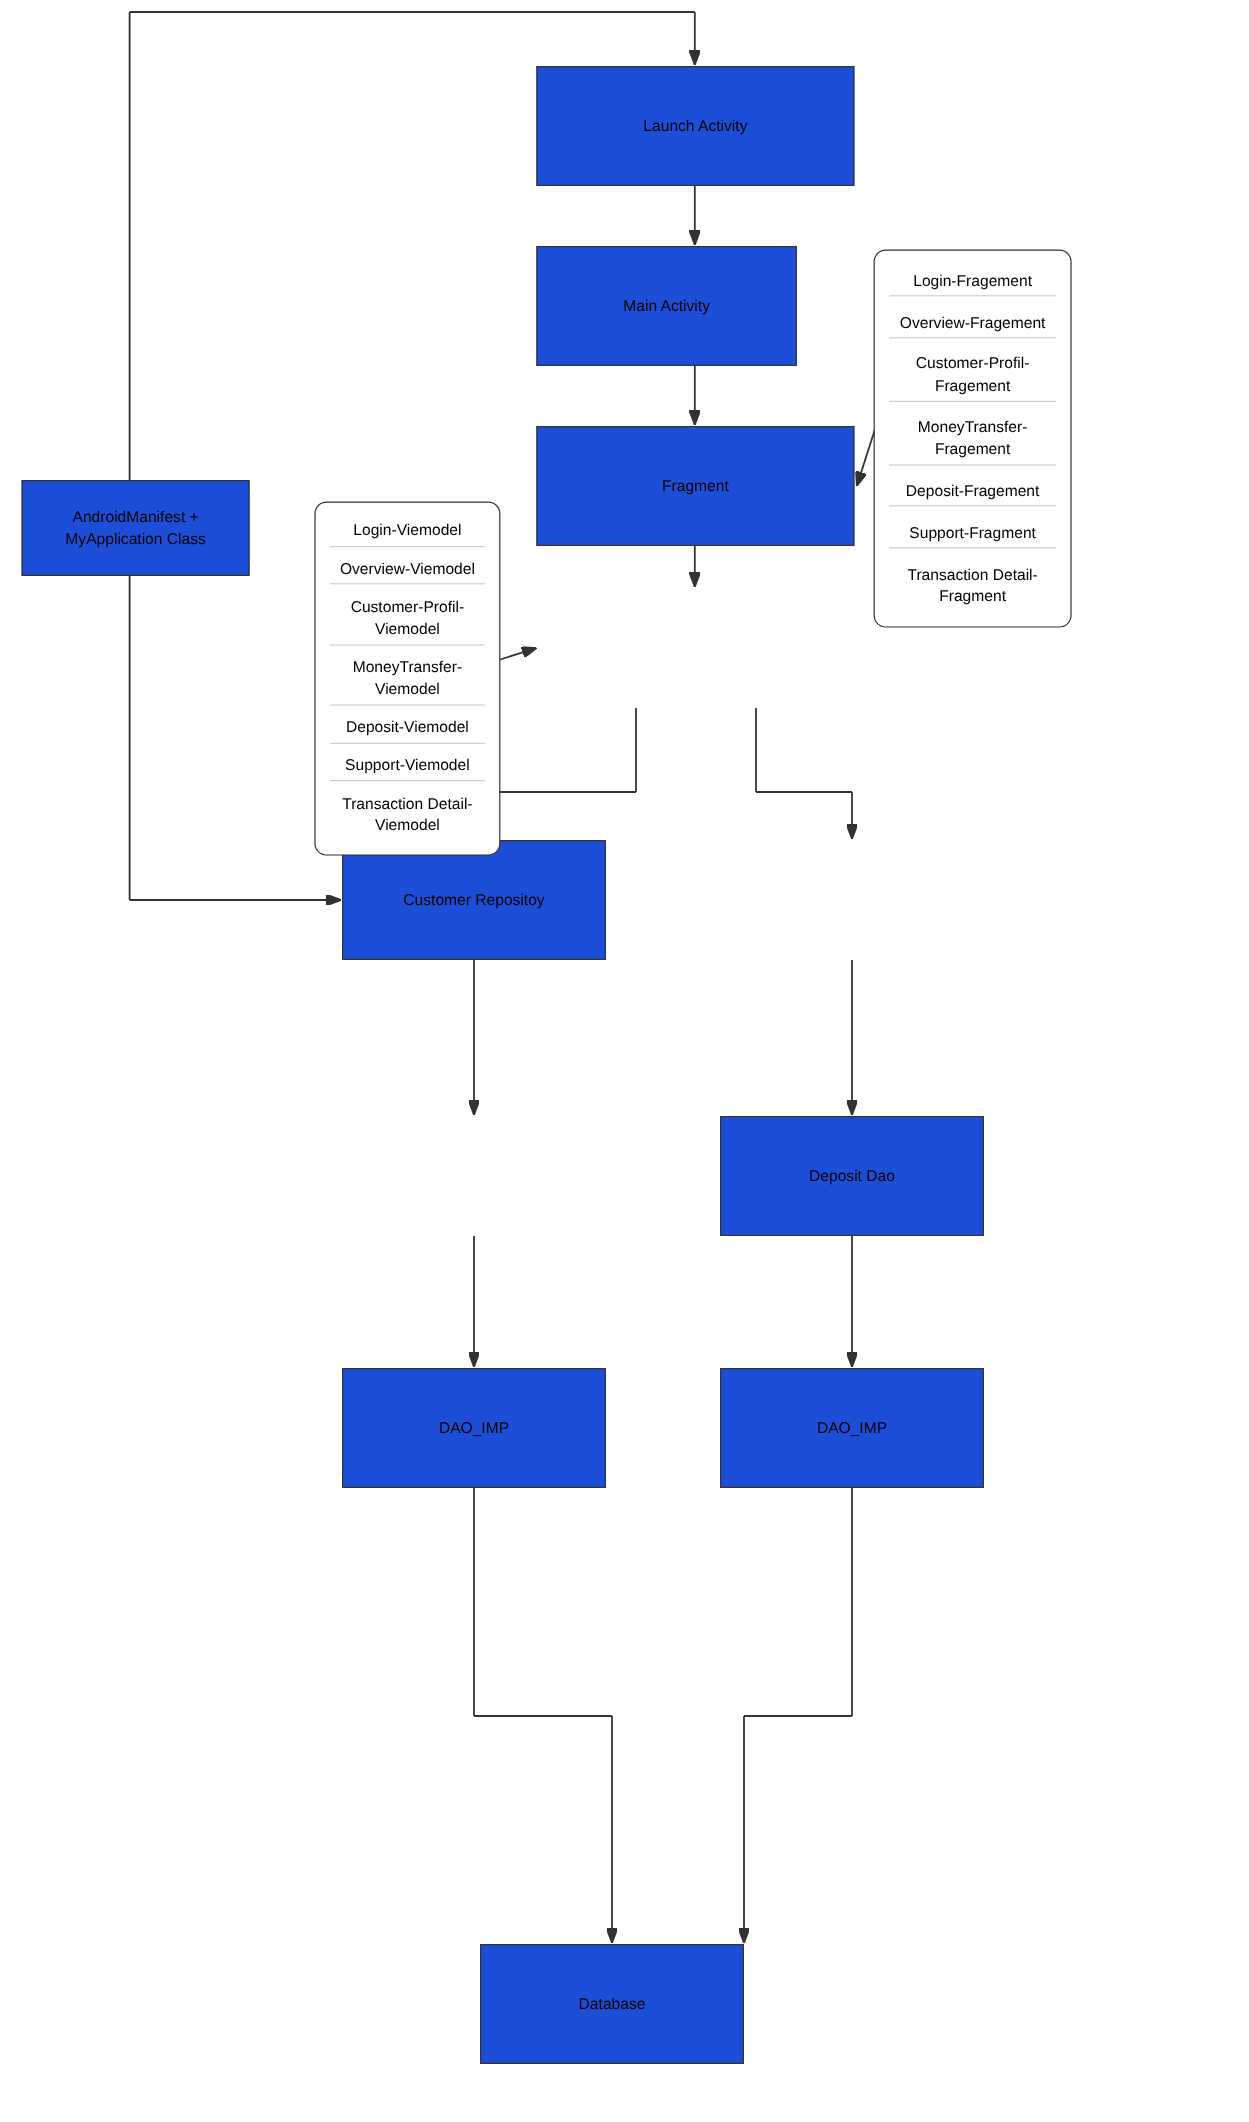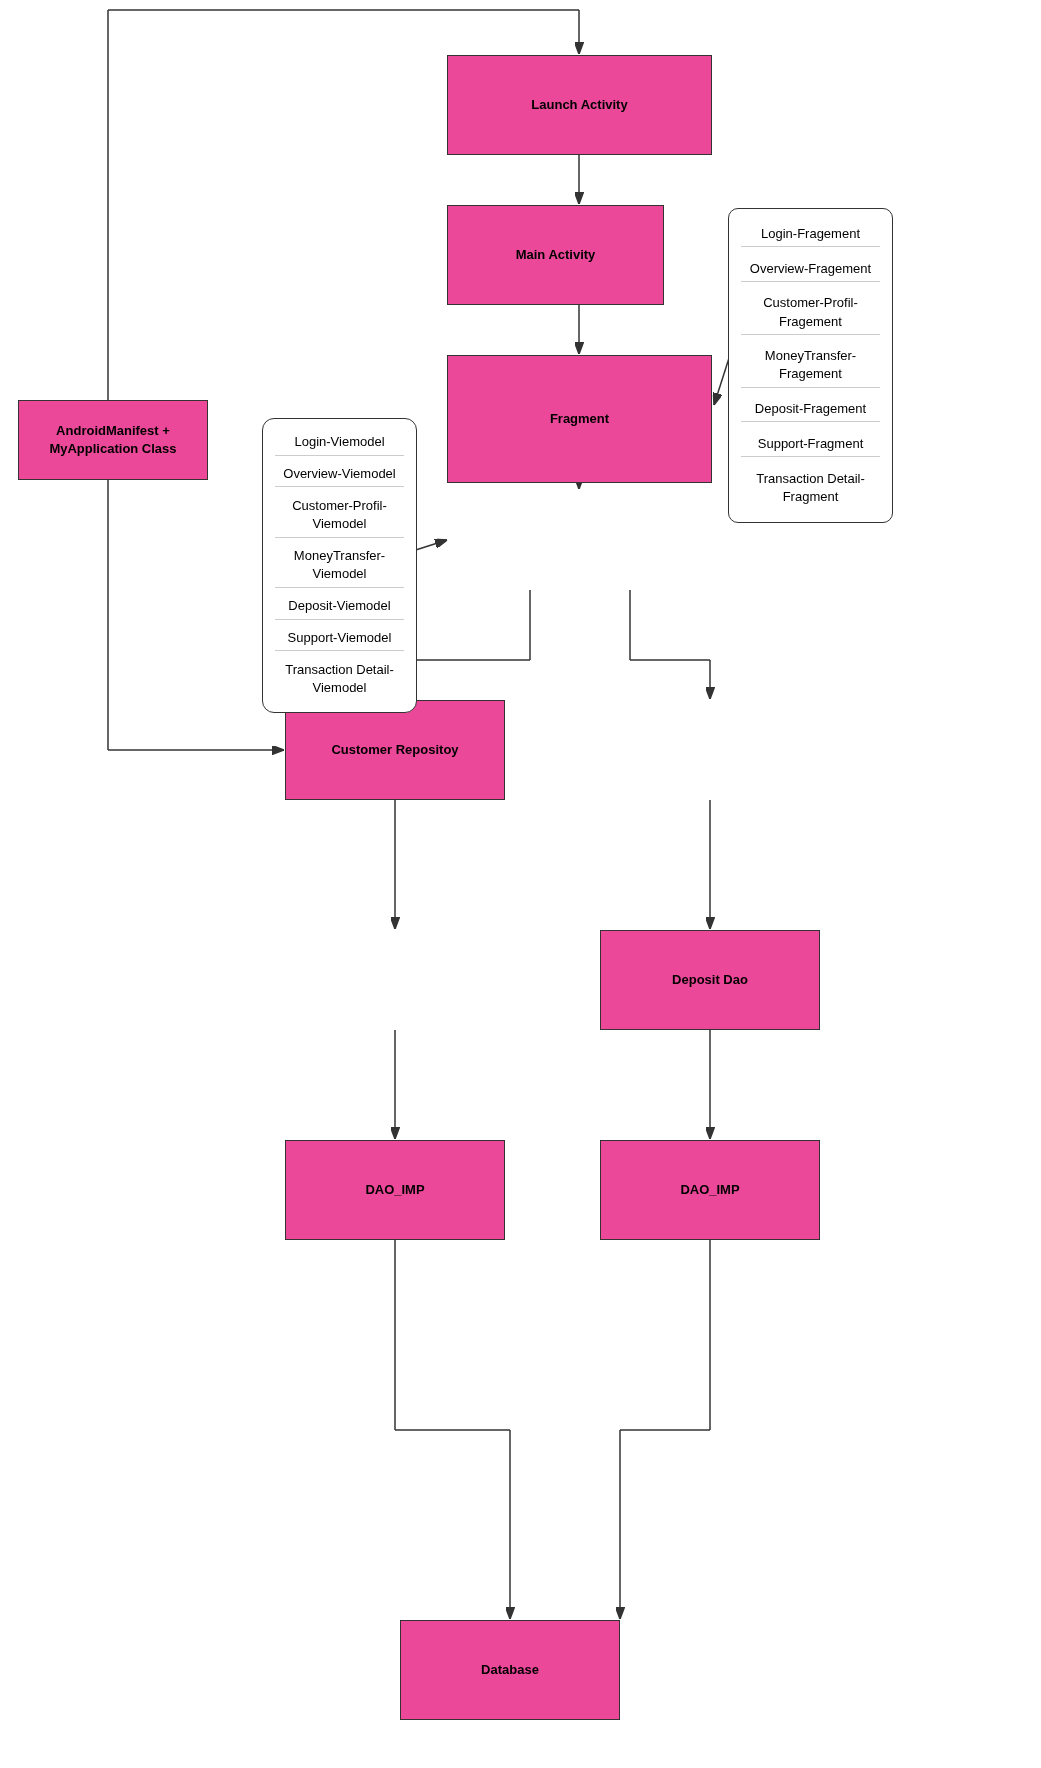--- a/index.html
+++ b/index.html
@@ -13,28 +13,27 @@
       overflow-x: hidden;
     }
     .diagram-container {
       position: relative;
       width: 1041px;
       height: 1768px;
     }
     .box {
       position: absolute;
       border: 1px solid #333;
-      background: #ec4899;
+      background: #1d4ed8;
       display: flex;
       align-items: center;
       justify-content: center;
       text-align: center;
       padding: 8px;
       line-height: 1.4;
-      font-weight: bold;
     }
     .box-rounded {
       position: absolute;
       border: 1px solid #333;
       border-radius: 10px;
       background: #fff;
       display: flex;
       align-items: center;
       justify-content: center;
       text-align: center;
@@ -115,21 +114,21 @@
   </svg>
 
   <div class="box" style="left:447px; top:55px; width:265px; height:100px;">
     <span>Launch Activity</span>
   </div>
 
   <div class="box" style="left:447px; top:205px; width:217px; height:100px;">
     <span>Main Activity</span>
   </div>
 
-  <div class="box" style="left:447px; top:355px; width:265px; height:128px;">
+  <div class="box" style="left:447px; top:355px; width:265px; height:100px;">
     <span>Fragment</span>
   </div>
 
 
   <div class="box" style="left:285px; top:700px; width:220px; height:100px;">
     <span>Customer Repositoy</span>
   </div>
 
 
 
@@ -146,21 +145,21 @@
   </div>
 
   <div class="box" style="left:400px; top:1620px; width:220px; height:100px;">
     <span>Database</span>
   </div>
 
   <div class="box" style="left:18px; top:400px; width:190px; height:80px;">
     <span>AndroidManifest + MyApplication Class</span>
   </div>
 
-  <div class="box-rounded" style="left:262px; top:418px; width:155px; height:295px; flex-direction:column; justify-content:space-around; align-items:flex-start; padding:8px 12px;border-radius:12px;">
+  <div class="box-rounded" style="left:262px; top:418px; width:155px; height:295px; flex-direction:column; justify-content:space-around; align-items:flex-start; padding:8px 12px;">
     <div style="padding:3px 0; width:100%; text-align:center; border-bottom:1px solid #ccc;">Login-Viemodel</div>
     <div style="padding:3px 0; width:100%; text-align:center; border-bottom:1px solid #ccc;">Overview-Viemodel</div>
     <div style="padding:3px 0; width:100%; text-align:center; border-bottom:1px solid #ccc;">Customer-Profil-Viemodel</div>
     <div style="padding:3px 0; width:100%; text-align:center; border-bottom:1px solid #ccc;">MoneyTransfer-Viemodel</div>
     <div style="padding:3px 0; width:100%; text-align:center; border-bottom:1px solid #ccc;">Deposit-Viemodel</div>
     <div style="padding:3px 0; width:100%; text-align:center; border-bottom:1px solid #ccc;">Support-Viemodel</div>
     <div style="padding:3px 0; width:100%; text-align:center;">Transaction Detail-Viemodel</div>
   </div>
 
   <div class="box-rounded" style="left:728px; top:208px; width:165px; height:315px; flex-direction:column; justify-content:space-around; align-items:flex-end; padding:8px 12px;">

